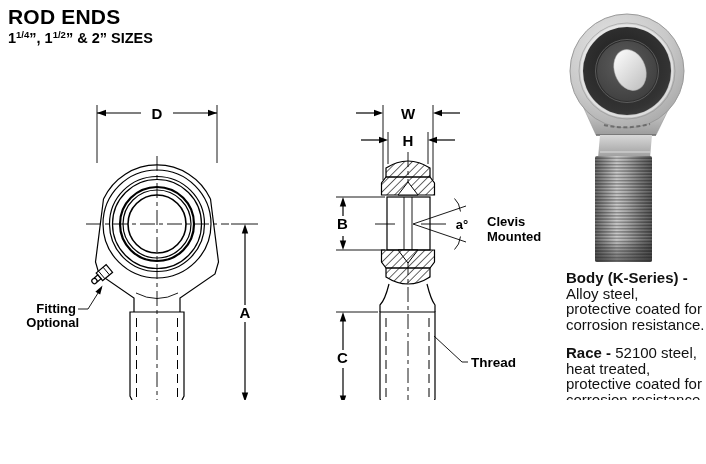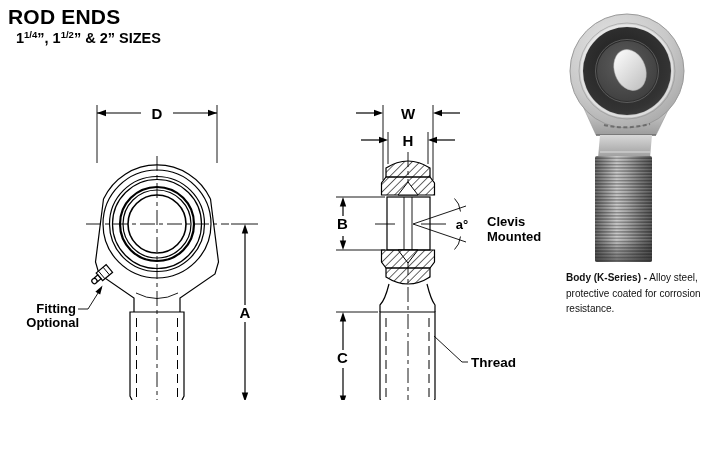--- a/index.html
+++ b/index.html
@@ -6,21 +6,21 @@
   html,body { background:#fff; }
   .page {
     position:relative; width:706px; height:400px; background:#fff;
     font-family:"Liberation Sans", sans-serif; color:#000; overflow:hidden;
   }
   .title {
     position:absolute; left:8px; top:5px;
     font-size:21px; font-weight:bold; letter-spacing:.2px; color:#000;
   }
   .sizes {
-    position:absolute; left:16px; top:29px;
+    position:absolute; left:8px; top:29px;
     font-size:14.5px; font-weight:bold; color:#000; white-space:nowrap;
   }
   .sizes sup { font-size:9.5px; vertical-align:5px; }
   svg.drawings { position:absolute; left:0; top:60px; }
   svg.photo { position:absolute; left:556px; top:4px; }
   .drawings line, .drawings path, .drawings rect, .drawings circle, .drawings ellipse {
     stroke:#000; fill:none; stroke-width:1.2;
   }
   .drawings polygon { fill:#000; stroke:none; }
   .drawings .thin { stroke-width:0.9; }
@@ -31,21 +31,21 @@
   .drawings .hatch { fill:url(#hatch); }
   .drawings .wht { fill:#fff; }
   .drawings text {
     font-family:"Liberation Sans", sans-serif; font-weight:bold;
     fill:#000; stroke:none;
   }
   .drawings text.dim { font-size:15px; }
   .drawings text.note { font-size:13px; }
   .specs {
     position:absolute; left:566px; top:270px; width:140px;
-    font-size:10px; line-height:15.5px; color:#111;
+    font-size:15px; line-height:15.5px; color:#111;
   }
   .specs p { margin:0 0 13px 0; }
   .specs b { font-weight:bold; }
 </style>
 </head>
 <body>
 
 <div class="page">
 
   <div class="title">ROD ENDS</div>
@@ -264,15 +264,16 @@
       <circle cx="71" cy="67" r="44" fill="url(#raceGrad)"></circle>
       <circle cx="71" cy="67" r="31.5" fill="none" stroke="#7a7a7a" stroke-width="1" stroke-opacity="0.6"></circle>
       <circle cx="71" cy="67" r="30" fill="url(#ballGrad)"></circle>
       <ellipse cx="74" cy="66" rx="15.5" ry="21" transform="rotate(-20 74 66)" fill="url(#holeGrad)" stroke="#b5b5b5" stroke-width="1" stroke-opacity="0.5"></ellipse>
       <path d="M48,121 Q71,126 94,120" fill="none" stroke="#565656" stroke-width="2" stroke-dasharray="4 2.5" stroke-opacity="0.7"></path>
     </g>
   </svg>
 
   <div class="specs">
     <p><b>Body (K-Series) -</b> <span>Alloy steel, protective coated for corrosion resistance.</span></p>
+    <p><b>Race -</b> <span>52100 steel, heat treated, protective coated for corrosion resistance.</span></p>
   </div>
 
 </div>
 
 </body></html>

